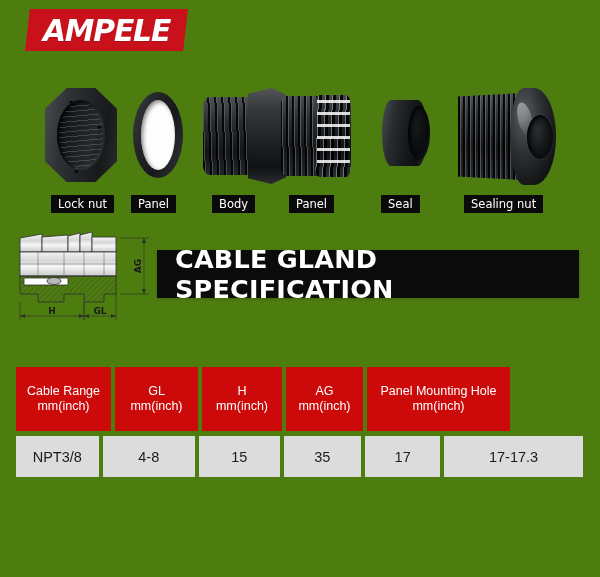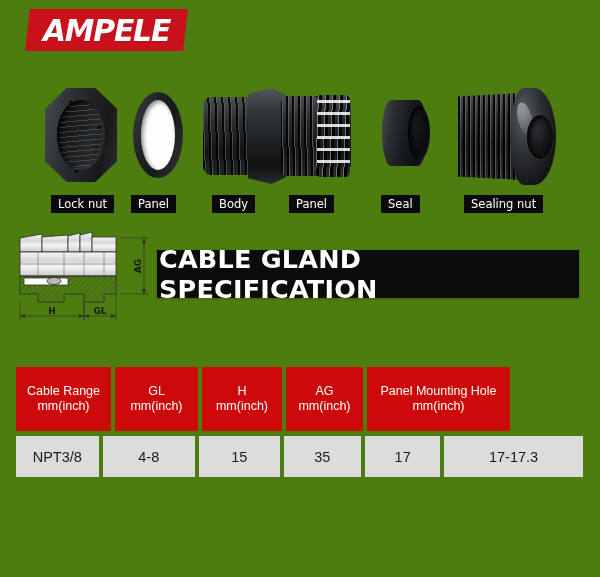--- a/index.html
+++ b/index.html
@@ -180,21 +180,21 @@
 
   
   #banner {
     position: absolute; left: 157px; top: 250px; width: 422px; height: 48px;
     background: #0b0b0b;
     display: flex; align-items: center;
     box-shadow: 0 1px 3px rgba(0,0,0,.18);
   }
   #banner-text {
     color: #ffffff; font-size: 25.5px; font-weight: bold;
-    letter-spacing: .2px; padding-left: 2px;
+    letter-spacing: .2px; padding-left: 18px;
     font-family: "DejaVu Sans", sans-serif;
   }
 
   
   #spec-table {
     position: absolute; left: 16px; top: 367px;
     width: 567px;
     display: flex; flex-direction: column; gap: 5px;
   }
   .trow { display: flex; gap: 4px; }

